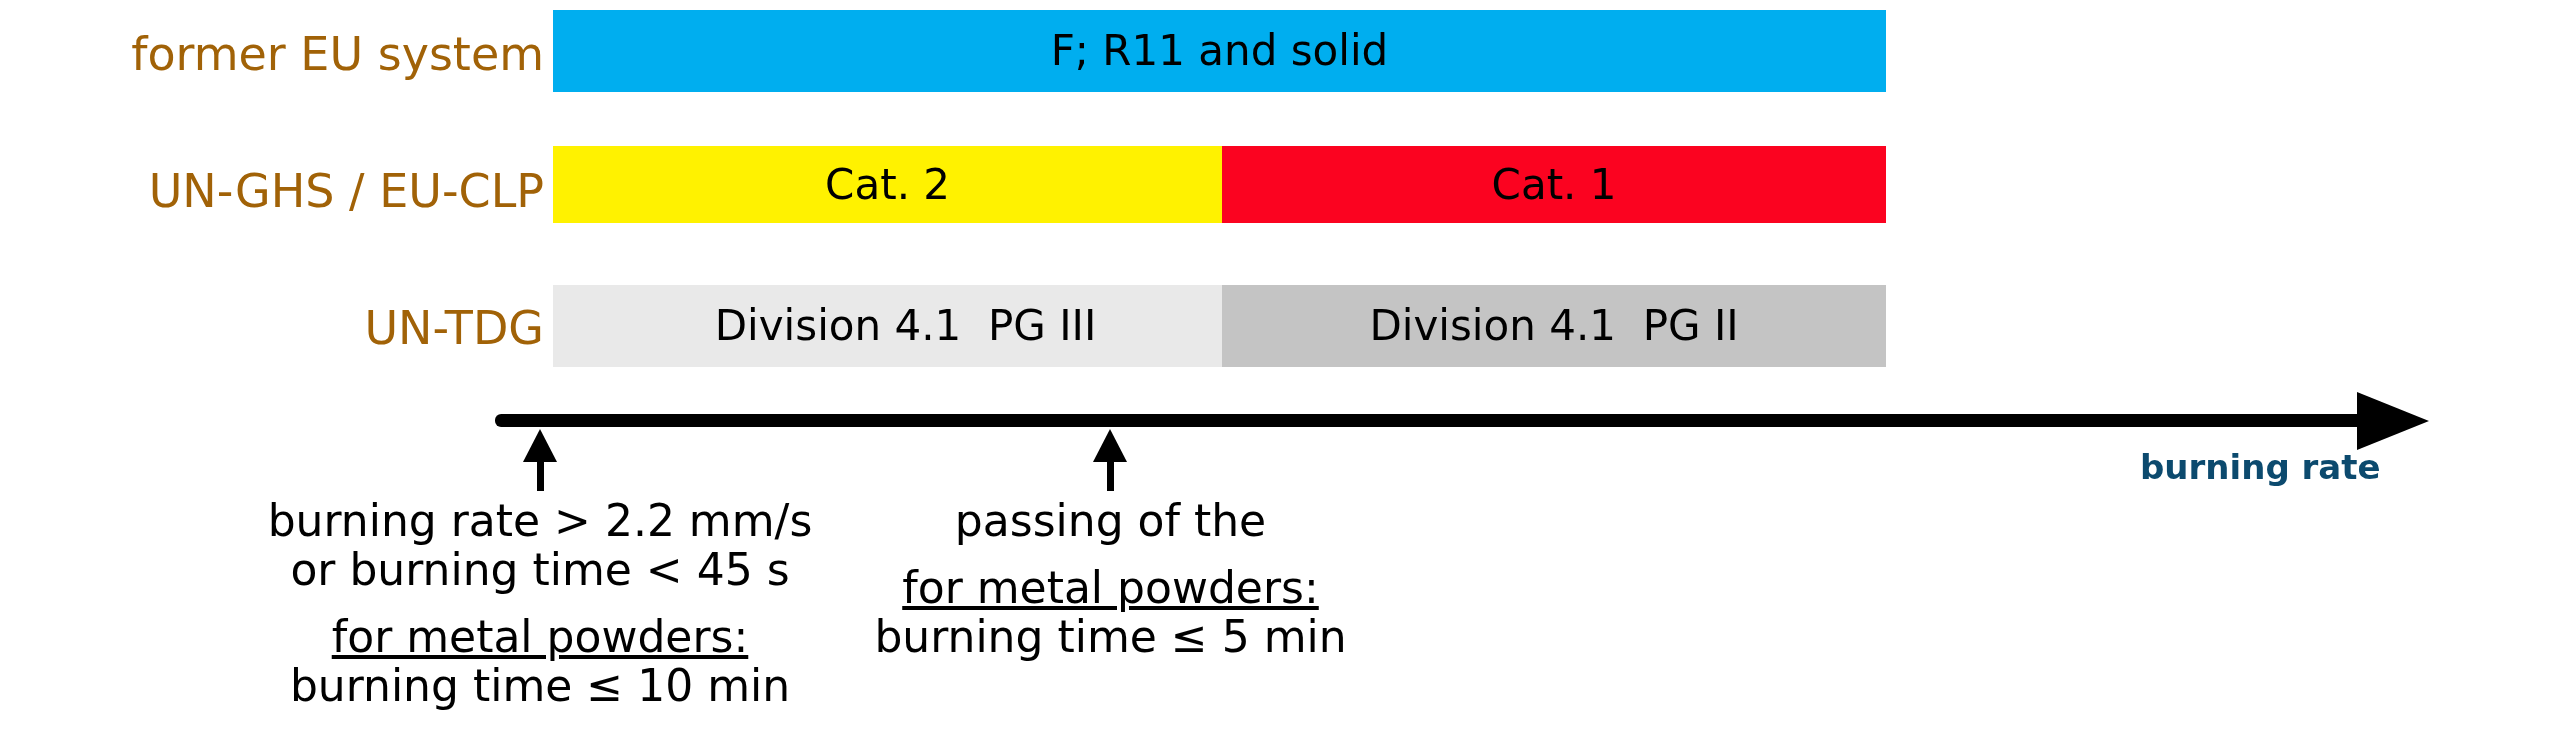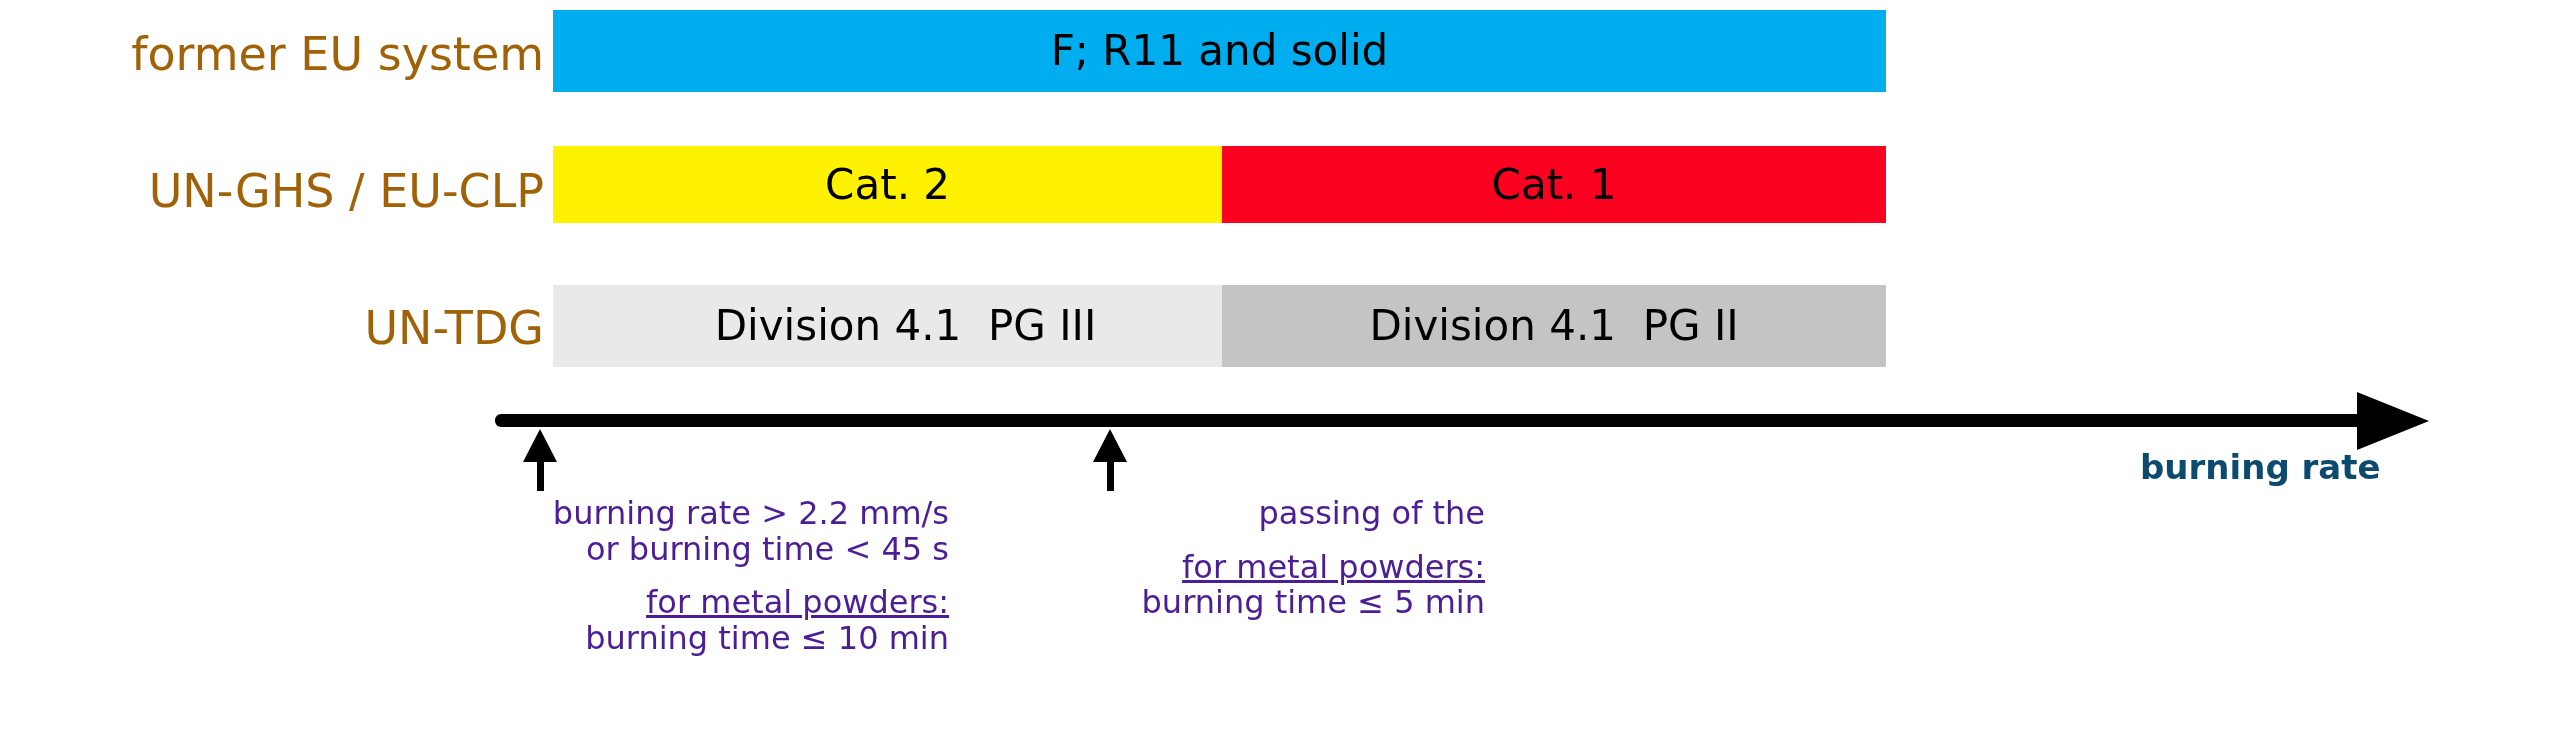--- a/index.html
+++ b/index.html
@@ -115,23 +115,23 @@
     border-left: 17px solid transparent;
     border-right: 17px solid transparent;
     border-bottom: 33px solid #000000;
   }
   #tick-1 { left: 521px;  top: 429px; }
   #tick-2 { left: 1091px; top: 429px; }
 
   
   .annot {
     position: absolute;
-    text-align: right;
-    color: #4c1d95;
-    font-size: 32px;
+    text-align: center;
+    color: #000000;
+    font-size: 44px;
     line-height: 1.12;
     white-space: nowrap;
     font-family: "DejaVu Sans", "Liberation Sans", sans-serif;
   }
   .annot .ln { display: block; }
   .annot .ln.u { text-decoration: underline; }
   .annot .gap { display: block; height: 17.7px; }
 
   #annot-1 { left: 131px;  top: 496px;  width: 818px; }
   #annot-2 { left: 736px; top: 496px;  width: 749px; }

